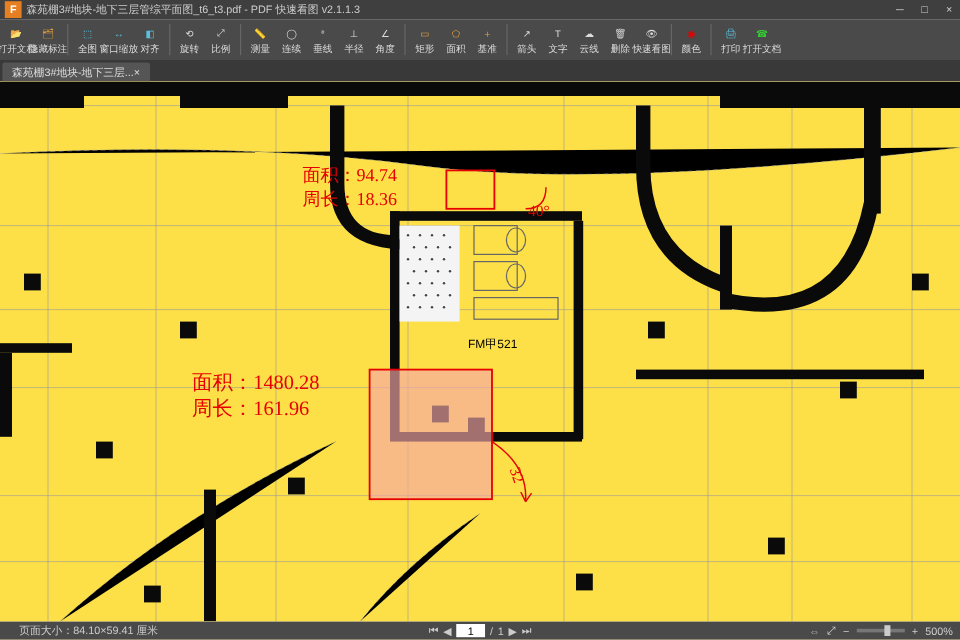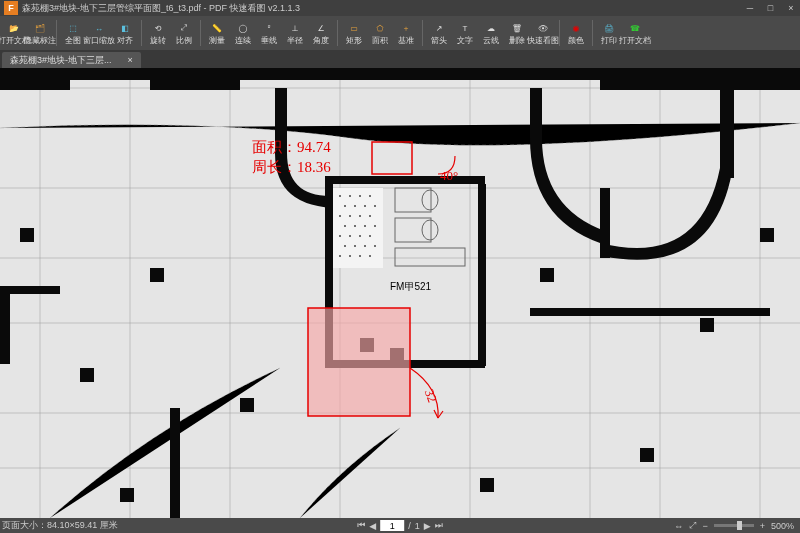--- a/index.html
+++ b/index.html
@@ -7,28 +7,28 @@
   .titlebar { height: 16px; background: #3f3f3f; color: #ccc; display: flex; align-items: center; font-size: 9px; }
   .titlebar .logo { width: 14px; height: 14px; background: #e67e22; margin: 0 4px; display: flex; align-items: center; justify-content: center; color: #fff; font-weight: bold; }
   .titlebar .ttl { flex: 1; text-align: left; }
   .titlebar .winctl span { display: inline-block; width: 18px; text-align: center; cursor: pointer; }
   .toolbar { height: 34px; background: #4a4a4a; display: flex; align-items: center; padding: 0 2px; gap: 2px; }
   .tbtn { width: 24px; display: flex; flex-direction: column; align-items: center; color: #ddd; font-size: 8px; cursor: pointer; }
   .tbtn .ic { width: 16px; height: 16px; display: flex; align-items: center; justify-content: center; }
   .tbtn .lbl { line-height: 10px; white-space: nowrap; }
   .sep { width: 1px; height: 26px; background: #666; margin: 0 2px; }
   .tabbar { height: 18px; background: #393939; display: flex; align-items: flex-end; }
-  .tab { height: 16px; background: #555; color: #ddd; font-size: 9px; padding: 1px 8px; display: flex; align-items: center; gap: 16px; margin-left: 2px; border-radius: 2px 2px 0 0; }
+  .tab { height: 16px; background: #555; color: #ddd; font-size: 9px; padding: 1px 8px; display: flex; align-items: center; gap: 0; margin-left: 2px; border-radius: 2px 2px 0 0; }
   .tab .x { cursor: pointer; }
-  .canvas { position: relative; width: 800px; height: 450px; background: #e5e5e5; overflow: hidden; }
+  .canvas { position: relative; width: 800px; height: 450px; background: #fde047; overflow: hidden; }
   .canvas svg { position: absolute; top: 0; left: 0; }
   .meas { position: absolute; color: #e60000; font-size: 15px; font-family: SimSun, serif; line-height: 1.3; }
   .ann { position: absolute; color: #e60000; font-size: 13px; font-family: SimSun, serif; }
   .roomlbl { position: absolute; color: #000; font-size: 10px; }
-  .statusbar { height: 15px; background: #4a4a4a; color: #ccc; font-size: 9px; display: flex; align-items: center; padding: 0 2px; position: absolute; bottom: 0; width: 800px; }
+  .statusbar { height: 15px; background: #4a4a4a; color: #ccc; font-size: 9px; display: flex; align-items: center; padding: 0 16px; position: absolute; bottom: 0; width: 800px; }
   .statusbar .pgnav { position: absolute; left: 50%; transform: translateX(-50%); display: flex; align-items: center; gap: 4px; }
   .statusbar .pgnav input { width: 24px; height: 11px; background: #fff; border: none; font-size: 9px; text-align: center; }
   .statusbar .zoom { position: absolute; right: 6px; display: flex; align-items: center; gap: 6px; }
   .statusbar .zoom .track { width: 40px; height: 3px; background: #777; position: relative; }
   .statusbar .zoom .thumb { width: 5px; height: 9px; background: #ccc; position: absolute; top: -3px; }
 </style>
 </head>
 <body>
 
 <div class="titlebar">
@@ -262,20 +262,24 @@
       <path d="M410 300 Q440 320 438 350"></path>
       <path d="M438 350 l-4 -8 m4 8 l5 -7"></path>
       <path d="M438 106 Q455 106 455 88"></path>
     </g>
   </svg>
 
   <div class="meas" style="left:252px; top:70px;">
     <span>面积：</span><span>94.74</span><br>
     <span>周长：</span><span>18.36</span>
   </div>
+  <div class="meas" style="left:160px; top:240px; font-size:17px;">
+    <span>面积：</span><span>1480.28</span><br>
+    <span>周长：</span><span>161.96</span>
+  </div>
   <div class="ann" style="left:440px; top:100px;">40°</div>
   <div class="ann" style="left:424px; top:320px; transform:rotate(70deg);">32</div>
   <div class="roomlbl" style="left:390px; top:212px;text-align:center;">FM甲521</div>
 </div>
 
 <div class="statusbar">
   <span>页面大小：84.10×59.41 厘米</span>
   <div class="pgnav">
     <span>⏮</span>
     <span>◀</span>

